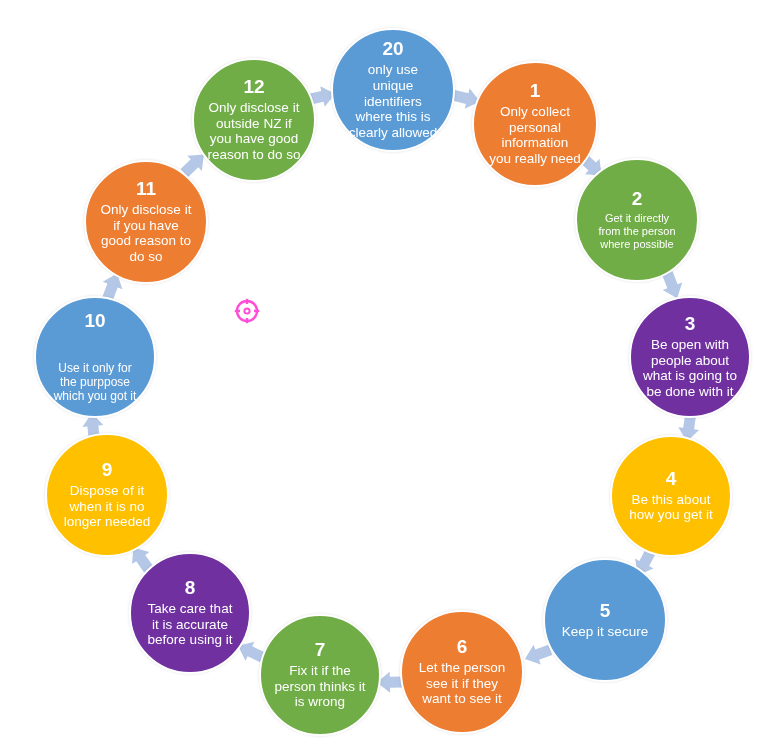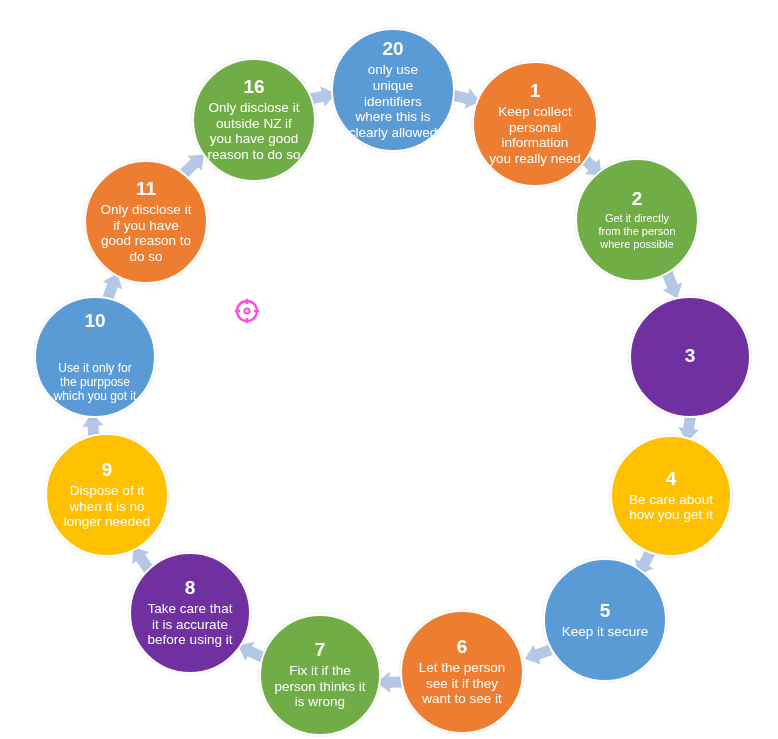--- a/index.html
+++ b/index.html
@@ -97,37 +97,41 @@
         <path d="M -13 -5.5 L 1 -5.5 L 1 -10.5 L 14 0 L 1 10.5 L 1 5.5 L -13 5.5 Z" fill="#B4C7E7"></path>
       </g>
       <g transform="translate(466.2,98.3) rotate(13.5)">
         <path d="M -13 -5.5 L 1 -5.5 L 1 -10.5 L 14 0 L 1 10.5 L 1 5.5 L -13 5.5 Z" fill="#B4C7E7"></path>
       </g>
     </svg>
 
   <div id="nodes-layer">
       <div class="node" style="left: 472px; top: 61px; width: 126px; height: 126px; background: rgb(237, 125, 49);">
         <div class="num" style="font-size: 19px;">1</div>
-        <div class="label" style="font-size: 13.5px;">Keep collect
+        <div class="label" style="font-size: 13.5px;">Only collect
 personal
 information
 you really need</div>
       </div>
       <div class="node" style="left: 575px; top: 158px; width: 124px; height: 124px; background: rgb(112, 173, 71);">
         <div class="num" style="font-size: 19px;">2</div>
         <div class="label" style="font-size: 11px;">Get it directly
 from the person
 where possible</div>
       </div>
       <div class="node" style="left: 629px; top: 296px; width: 122px; height: 122px; background: rgb(112, 48, 160);">
         <div class="num" style="font-size: 19px;">3</div>
+        <div class="label" style="font-size: 13.5px;">Be open with
+people about
+what is going to
+be done with it</div>
       </div>
       <div class="node" style="left: 610px; top: 435px; width: 122px; height: 122px; background: rgb(255, 192, 0);">
         <div class="num" style="font-size: 19px;">4</div>
-        <div class="label" style="font-size: 13.5px;">Be care about
+        <div class="label" style="font-size: 13.5px;">Be this about
 how you get it</div>
       </div>
       <div class="node" style="left: 543px; top: 558px; width: 124px; height: 124px; background: rgb(91, 155, 213);">
         <div class="num" style="font-size: 19px;">5</div>
         <div class="label" style="font-size: 13.5px;">Keep it secure</div>
       </div>
       <div class="node" style="left: 400px; top: 610px; width: 124px; height: 124px; background: rgb(237, 125, 49);">
         <div class="num" style="font-size: 19px;">6</div>
         <div class="label" style="font-size: 13.5px;">Let the person
 see it if they
@@ -158,21 +162,21 @@
 which you got it</div>
       </div>
       <div class="node" style="left: 84px; top: 160px; width: 124px; height: 124px; background: rgb(237, 125, 49);">
         <div class="num" style="font-size: 19px; text-align: right;">11</div>
         <div class="label" style="font-size: 13.5px;">Only disclose it
 if you have
 good reason to
 do so</div>
       </div>
       <div class="node" style="left: 192px; top: 58px; width: 124px; height: 124px; background: rgb(112, 173, 71);">
-        <div class="num" style="font-size: 19px;">16</div>
+        <div class="num" style="font-size: 19px;">12</div>
         <div class="label" style="font-size: 13.5px;">Only disclose it
 outside NZ if
 you have good
 reason to do so</div>
       </div>
       <div class="node" style="left: 331px; top: 28px; width: 124px; height: 124px; background: rgb(91, 155, 213);">
         <div class="num" style="font-size: 19px;">20</div>
         <div class="label" style="font-size: 13.5px;">only use
 unique
 identifiers

